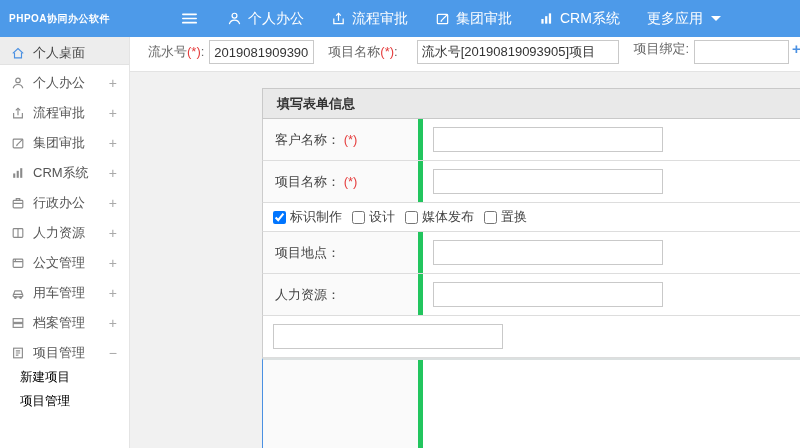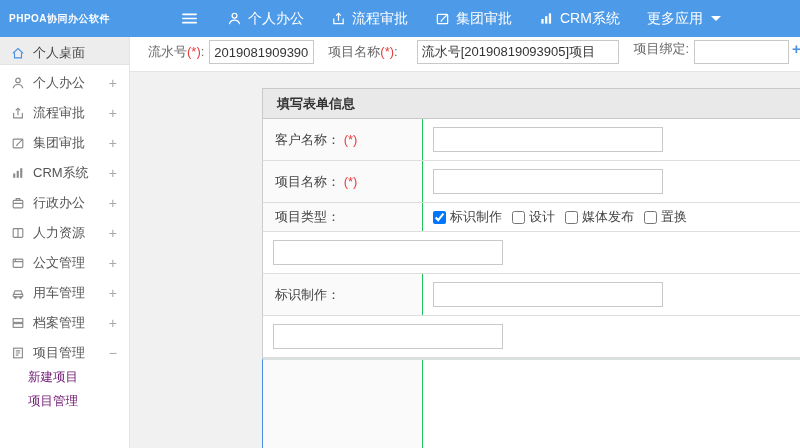--- a/index.html
+++ b/index.html
@@ -19,40 +19,40 @@
   
   .layout { display:flex; height:411px; }
 
   
   .sidebar { width:130px; flex:none; background:#fff; border-right:1px solid #e4e4e4; }
   .side-item { height:30px; display:flex; align-items:center; padding:5px 12px 0 11px; font-size:13px; color:#555; cursor:pointer; }
   .side-item .ic { width:14px; height:14px; margin-right:8px; color:#8a8a8a; flex:none; }
   .side-item.active { height:28px; background:#ededed; border-bottom:1px solid #e2e2e2; color:#444; }
   .side-item.active .ic { color:#4a90e2; }
   .side-toggle { margin-left:auto; color:#a9a9a9; font-size:14px; line-height:1; }
-  .side-sub { height:24px; display:flex; align-items:center; padding-left:28px; font-size:12.5px; color:#701a75; cursor:pointer; }
+  .side-sub { height:24px; display:flex; align-items:center; padding-left:20px; font-size:12.5px; color:#000000; cursor:pointer; }
 
   
   .content { flex:1; display:flex; flex-direction:column; background:#f1f1f1; min-width:0; }
   .toolbar { height:35px; flex:none; background:#fff; border-bottom:1px solid #e3e3e3; display:flex; align-items:center; padding:0 0 4px 18px; font-size:13px; color:#666; position:relative; }
   .tb-label { white-space:nowrap; }
   .req { color:#e53c3c; }
   .tb-input { height:24px; border:1px solid #c9c9c9; font-size:13px; color:#333; padding:0 4px; margin:0 14px 0 5px; font-family:"Liberation Sans","DejaVu Sans",sans-serif; }
   .tb-input.sn { width:105px; }
   .tb-input.pn { width:240px;margin-left:19px; }
   .tb-bind-group { margin-left:auto; display:flex; align-items:flex-start; }
   .tb-input.bind { width:95px; margin-right:0; }
   .tb-plus { color:#4a90e2; font-size:15px; font-weight:bold; margin-left:3px; width:8px; overflow:hidden; }
 
   
   .form-area { padding:16px 0 0 132px; }
   .form-panel { width:690px; border-top:1px solid #c9c9c9; }
   .panel-header { height:30px; line-height:29px; background:#e9e9e9; border:1px solid #c9c9c9; border-top:none; padding-left:14px; font-size:13px; font-weight:bold; color:#333; }
   .frow { display:flex; border-bottom:1px solid #ddd; border-left:1px solid #ccc; background:#fff; }
-  .frow .lbl { width:160px; flex:none; background:#fafafa; border-right:1px solid #22c55e; padding:0 6px 0 12px; font-size:13px; color:#444; display:flex; align-items:center; }
+  .frow .lbl { width:160px; flex:none; background:#fafafa; border-right:5px solid #22c55e; padding:0 6px 0 12px; font-size:13px; color:#444; display:flex; align-items:center; }
   .frow .val { flex:1; display:flex; align-items:center; padding:8px 10px; min-width:0; }
   .f-input { width:230px; height:25px; border:1px solid #c9c9c9; font-size:13px; padding:0 4px; font-family:"Liberation Sans","DejaVu Sans",sans-serif; }
   .frow.cbrow .val { padding:5px 10px; }
   .cb-group { display:flex; align-items:center; gap:4px; font-size:13px; color:#444; flex-wrap:nowrap; }
   .cb-group label { margin-right:6px; cursor:pointer; }
   .cb-group input { cursor:pointer; }
   .frow.tall { height:200px; border-left:1px solid #4a90e2; border-top:2px solid #dbe0e0; border-bottom:none; }
   .frow.tall .val { padding:0; align-items:stretch; }
   .f-textarea { width:100%; height:100%; border:none; resize:none; outline:none; font-family:"Liberation Sans","DejaVu Sans",sans-serif; font-size:13px; padding:6px; }
 </style>
@@ -244,43 +244,43 @@
         </div>
 
         <div class="frow">
           <div class="lbl"><span>项目名称：</span>&nbsp;<span class="req">(*)</span></div>
           <div class="val">
               <input class="f-input" value="" style="">
             </div>
         </div>
 
         <div class="frow cbrow">
-          <div class="lbl">项目类型：</div>
           <div class="val">
             <div class="cb-group">
               <input type="checkbox" id="cb0" checked="" style="">
               <label for="cb0">标识制作</label>
               <input type="checkbox" id="cb1" style="">
               <label for="cb1">设计</label>
               <input type="checkbox" id="cb2" style="">
               <label for="cb2">媒体发布</label>
               <input type="checkbox" id="cb3" style="">
               <label for="cb3">置换</label>
             </div>
           </div>
         </div>
 
         <div class="frow">
-          <div class="val">
-              <input class="f-input" value="" style="">
-            </div>
-        </div>
-
-        <div class="frow">
-          <div class="lbl">标识制作：</div>
+          <div class="lbl">项目地点：</div>
+          <div class="val">
+              <input class="f-input" value="" style="">
+            </div>
+        </div>
+
+        <div class="frow">
+          <div class="lbl">人力资源：</div>
           <div class="val">
               <input class="f-input" value="" style="">
             </div>
         </div>
 
         <div class="frow">
           <div class="val">
               <input class="f-input" value="" style="">
             </div>
         </div>

